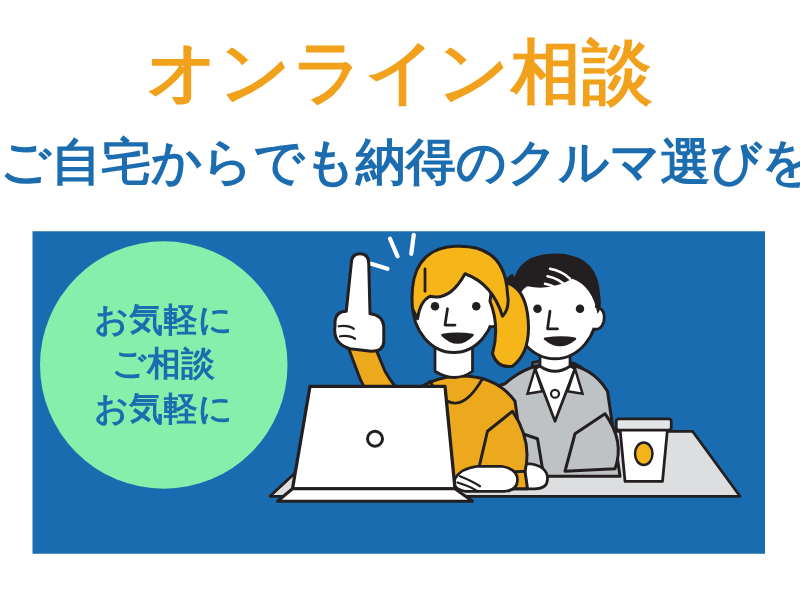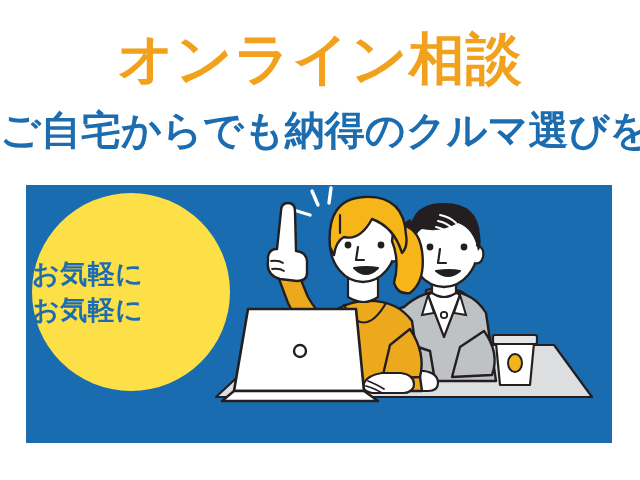--- a/index.html
+++ b/index.html
@@ -69,23 +69,24 @@
   }
 
   
   .badge {
     position: absolute;
     left: 6px;
     top: 8px;
     width: 198px;
     height: 198px;
     border-radius: 50%;
-    background: #fde047;
+    background: #86efac;
     display: flex;
     flex-direction: column;
+    align-items: center;
     justify-content: center;
   }
   .badge-line {
     color: #1C6CB0;
     font-size: 27px;
     font-weight: bold;
     line-height: 1.32;
     white-space: nowrap;
     letter-spacing: 0.5px;
     font-family: "DejaVu Sans", "Liberation Sans", sans-serif;
@@ -210,17 +211,18 @@
       <g>
         <path d="M474 200 L470 158 L508 158 L504 200 Z" fill="#FFFFFF" stroke="#231F20" stroke-width="2.2" stroke-linejoin="round"></path>
         <rect x="467" y="150" width="44" height="9" rx="2" fill="#E3E5E7" stroke="#231F20" stroke-width="2.2"></rect>
         <ellipse cx="489" cy="178" rx="7" ry="9" fill="#F2B418" stroke="#231F20" stroke-width="2"></ellipse>
       </g>
 
     </svg>
 
     <div class="badge">
       <div class="badge-line">お気軽に</div>
+      <div class="badge-line">ご相談</div>
       <div class="badge-line">お気軽に</div>
     </div>
 
   </div>
 </div>
 
 </body></html>

